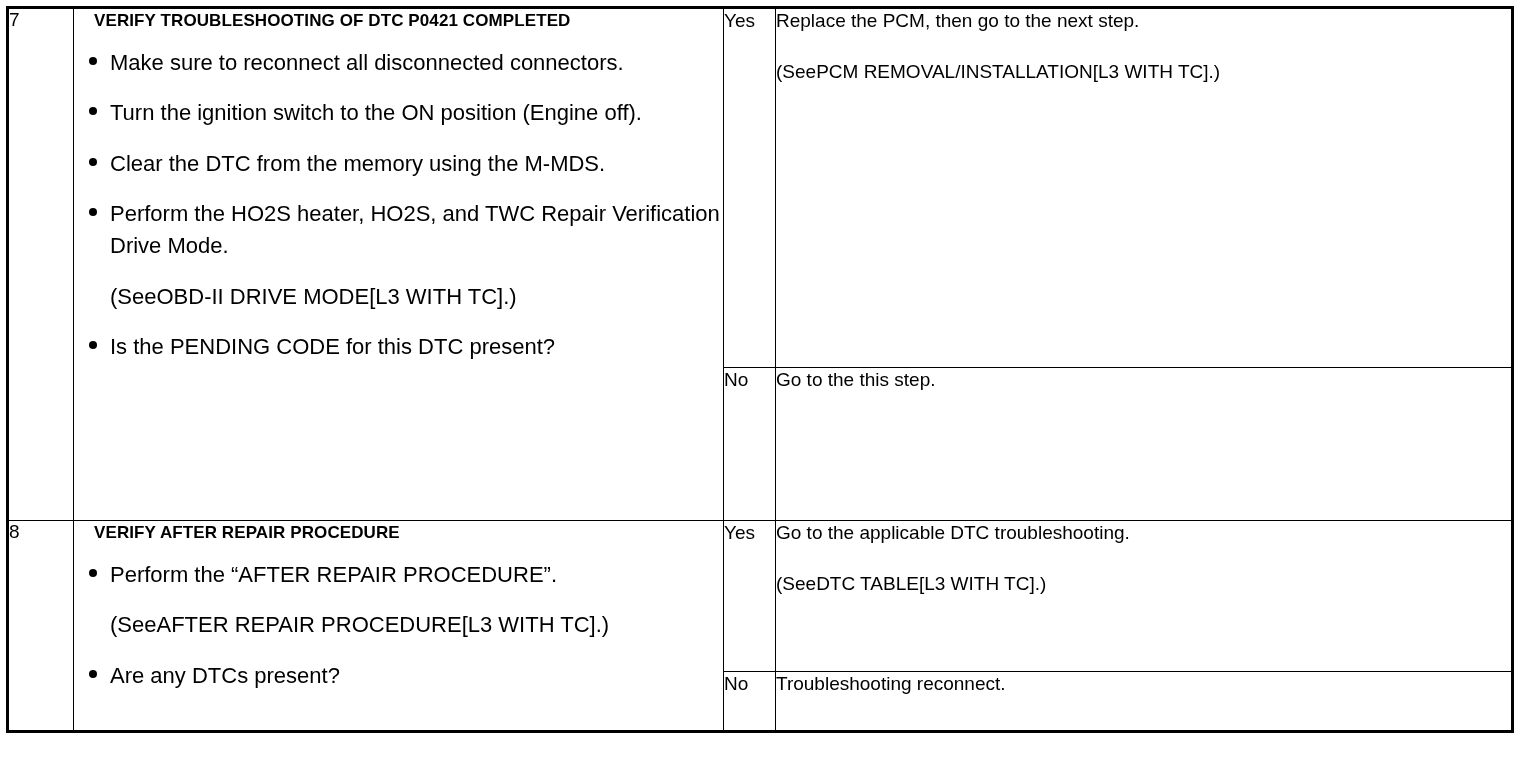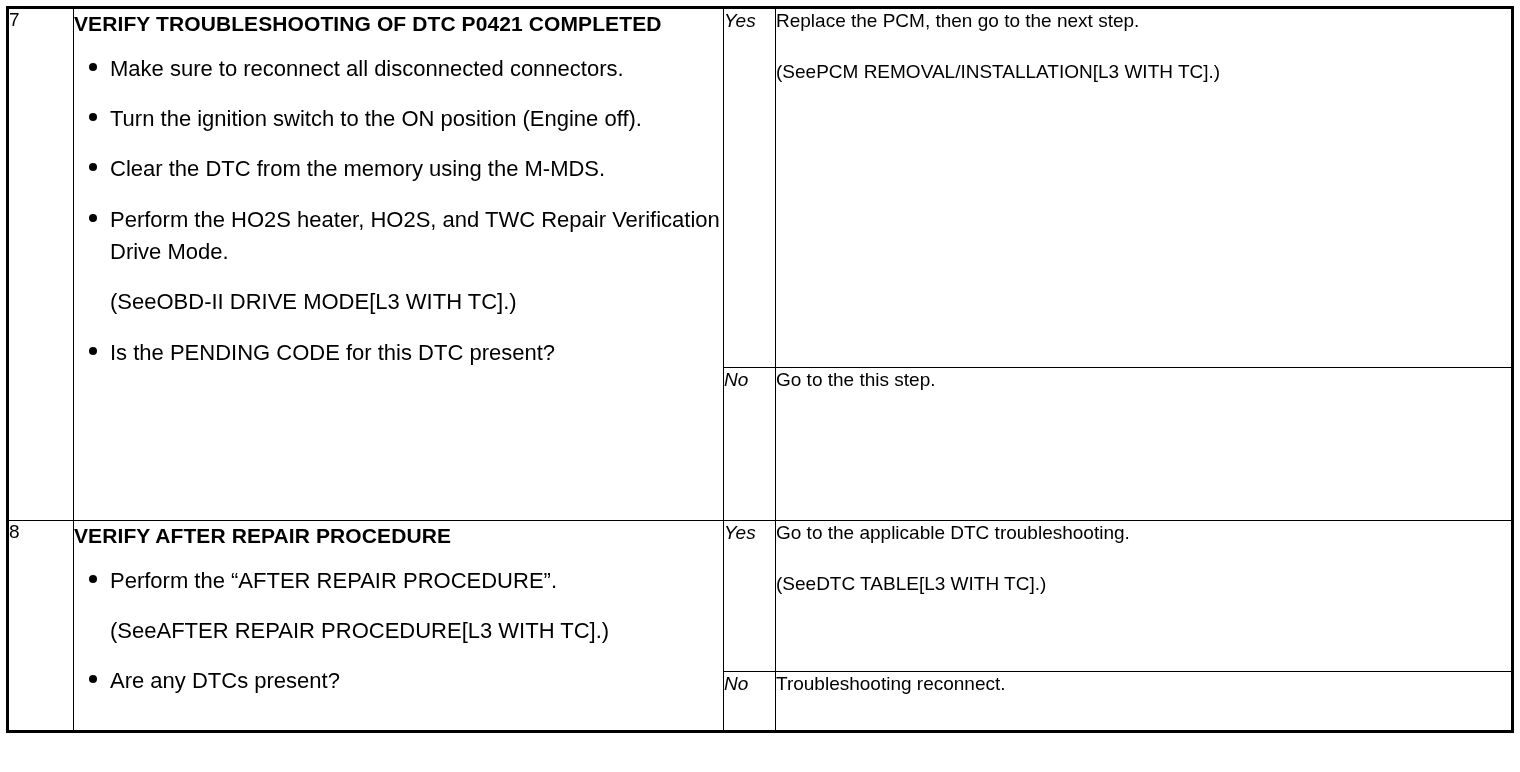--- a/index.html
+++ b/index.html
@@ -48,35 +48,35 @@
     width: 650px;
     padding: 8px 10px 10px 14px;
   }
 
   .cell-yesno {
     width: 52px;
     padding: 6px 4px 0 6px;
     font-size: 19px;
     line-height: 1.25;
     white-space: nowrap;
-    font-style: italic;
   }
 
   .cell-result {
     padding: 6px 8px 6px 10px;
     font-size: 19px;
     line-height: 1.3;
     margin-top: 20px;
   }
 
   .action-title {
     font-weight: bold;
-    font-size: 21px;
+    font-size: 17px;
     line-height: 1.42;
     letter-spacing: 0.1px;
+    margin-left: 20px;
   }
 
   ul.bullets {
     list-style: none;
     margin: 14px 0 0 0;
     padding: 0;
   }
 
   ul.bullets li.bullet-item {
     position: relative;

